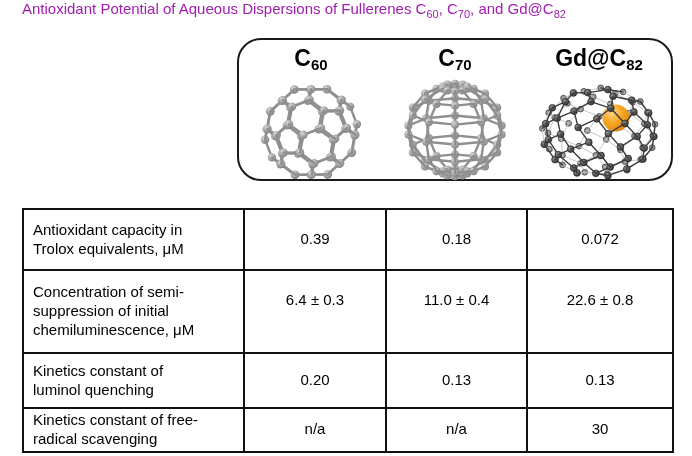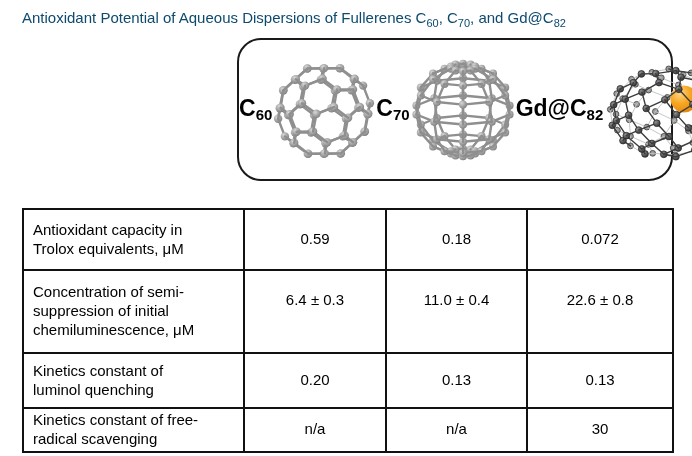--- a/index.html
+++ b/index.html
@@ -2,32 +2,32 @@
 <html><head>
 <meta charset="utf-8">
 <style>
   html,body{margin:0;padding:0;background:#ffffff;}
   #stage{
     position:relative;width:692px;height:456px;background:#ffffff;overflow:hidden;
     font-family:"Liberation Sans","DejaVu Sans",sans-serif;color:#000;
   }
   
   .fig-title{
-    position:absolute;left:22px;top:9px;width:660px;
-    font-size:15px;line-height:1.25;color:#0c4a6e;white-space:nowrap;
+    position:absolute;left:22px;top:0;width:660px;
+    font-size:15px;line-height:1.25;color:#a21caf;white-space:nowrap;
   }
   .fig-title sub{font-size:11px;line-height:0;}
   
   .panel{
     position:absolute;left:237px;top:38px;width:436px;height:143px;
     border:2px solid #1a1a1a;border-radius:24px;background:#fff;
     display:flex;flex-direction:row;align-items:stretch;box-sizing:border-box;
   }
   .mol-col{
-    flex:1 1 0;display:flex;flex-direction:row;align-items:center;
+    flex:1 1 0;display:flex;flex-direction:column;align-items:center;
     padding-top:3px;overflow:visible;
   }
   .mol-label{
     font-size:23px;font-weight:bold;line-height:30px;letter-spacing:0px;white-space:nowrap;
   }
   .mol-label .sub{font-size:15px;font-weight:bold;vertical-align:-4px;}
   .mol-svg{display:block;margin-top:0px;overflow:visible;}
   
   table.results{
     position:absolute;left:22px;top:208px;width:650px;
@@ -670,21 +670,21 @@
   <table class="results">
     <colgroup>
       <col style="width:221px">
         <col style="width:142px">
         <col style="width:141px">
         <col style="width:146px">
     </colgroup>
     <tbody>
         <tr class="r0">
           <td class="label">Antioxidant capacity in Trolox equivalents, μM</td>
-          <td class="value">0.59</td>
+          <td class="value">0.39</td>
           <td class="value">0.18</td>
           <td class="value">0.072</td>
         </tr>
         <tr class="r1">
           <td class="label">Concentration of semi-suppression of initial chemiluminescence, μM</td>
           <td class="value">6.4 ± 0.3</td>
           <td class="value">11.0 ± 0.4</td>
           <td class="value">22.6 ± 0.8</td>
         </tr>
         <tr class="r2">

